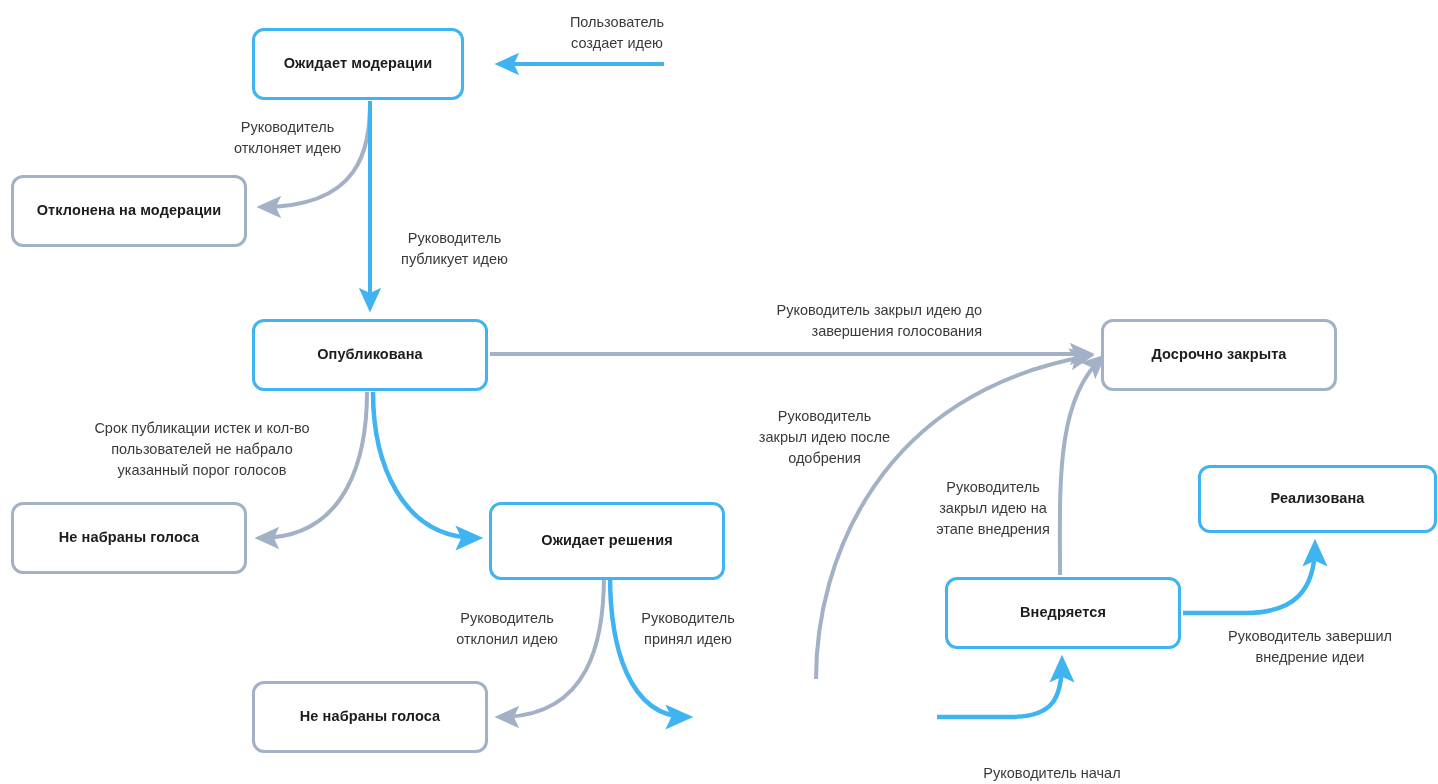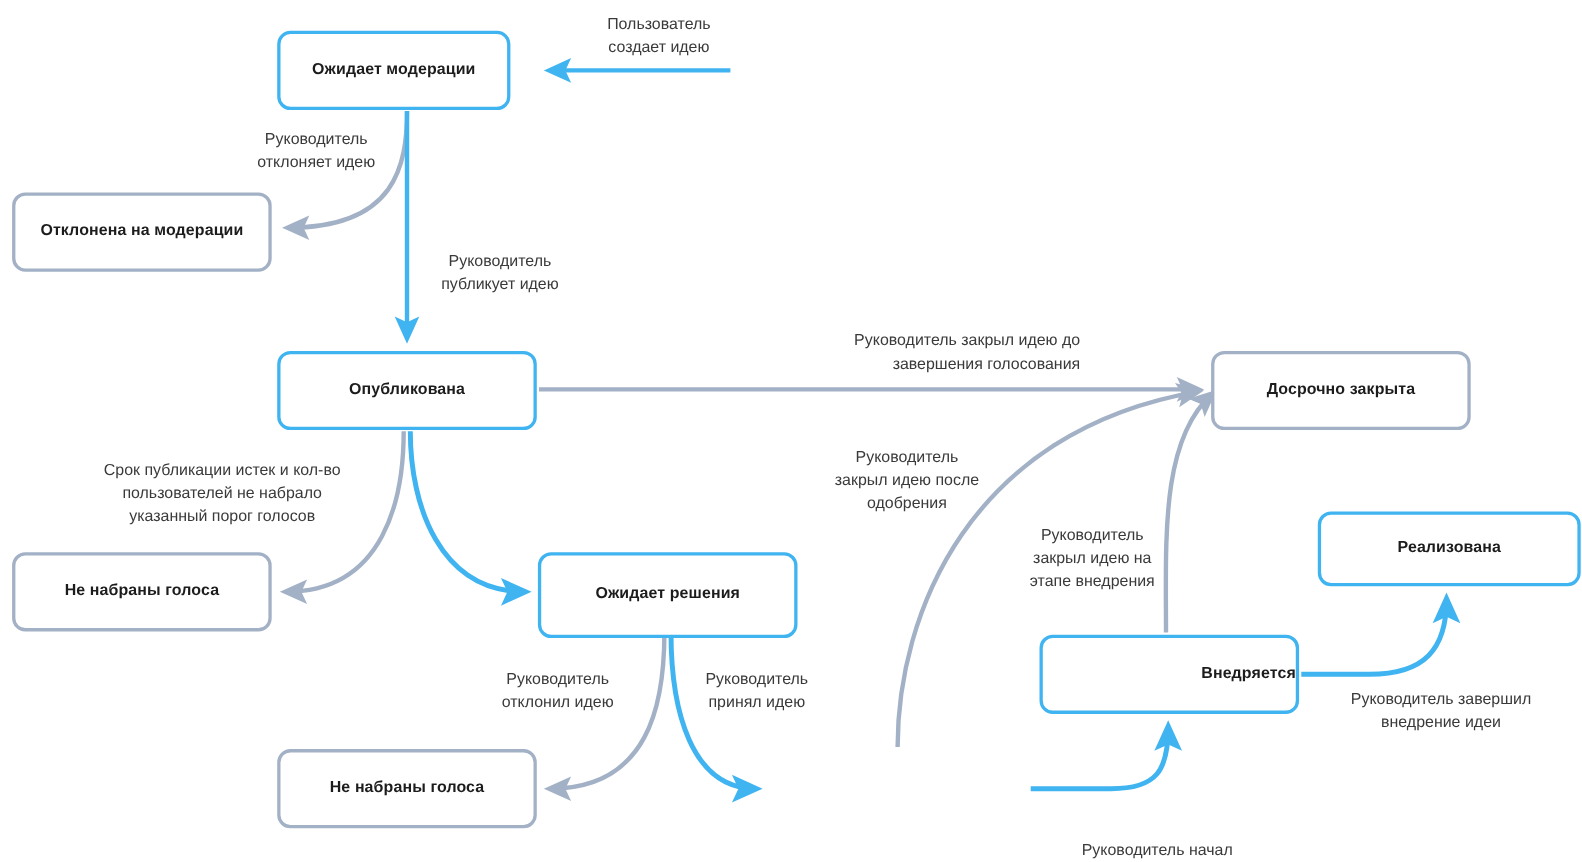--- a/index.html
+++ b/index.html
@@ -124,29 +124,29 @@
 
   <div class="node gray" style="left:252px; top:681px; width:236px; height:72px;">
     <span class="node-label">Не набраны голоса</span>
   </div>
 
 
   <div class="node gray" style="left:1101px; top:319px; width:236px; height:72px;">
     <span class="node-label">Досрочно закрыта</span>
   </div>
 
-  <div class="node blue" style="left:945px; top:577px; width:236px; height:72px;justify-content:flex-end;">
+  <div class="node blue" style="left:945px; top:577px; width:236px; height:72px;">
     <span class="node-label">Внедряется</span>
   </div>
 
   <div class="node blue" style="left:1198px; top:465px; width:239px; height:68px;">
     <span class="node-label">Реализована</span>
   </div>
 
-  <div class="edge-label" style="left:519px; top:12px; width:160px;">Пользователь
+  <div class="edge-label" style="left:537px; top:12px; width:160px;">Пользователь
 создает идею</div>
 
   <div class="edge-label" style="left:205px; top:117px; width:165px;">Руководитель
 отклоняет идею</div>
 
   <div class="edge-label" style="left:372px; top:228px; width:165px;">Руководитель
 публикует идею</div>
 
   <div class="edge-label" style="left:682px; top:300px; width:300px;text-align:right;">Руководитель закрыл идею до
 завершения голосования</div>

